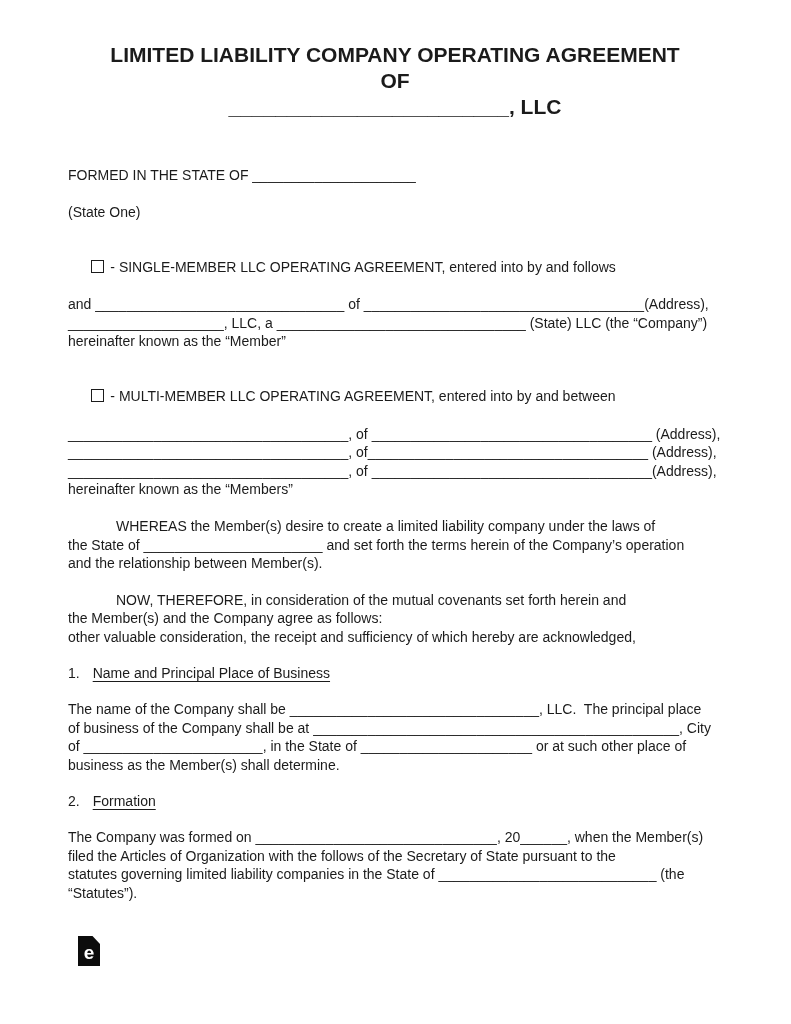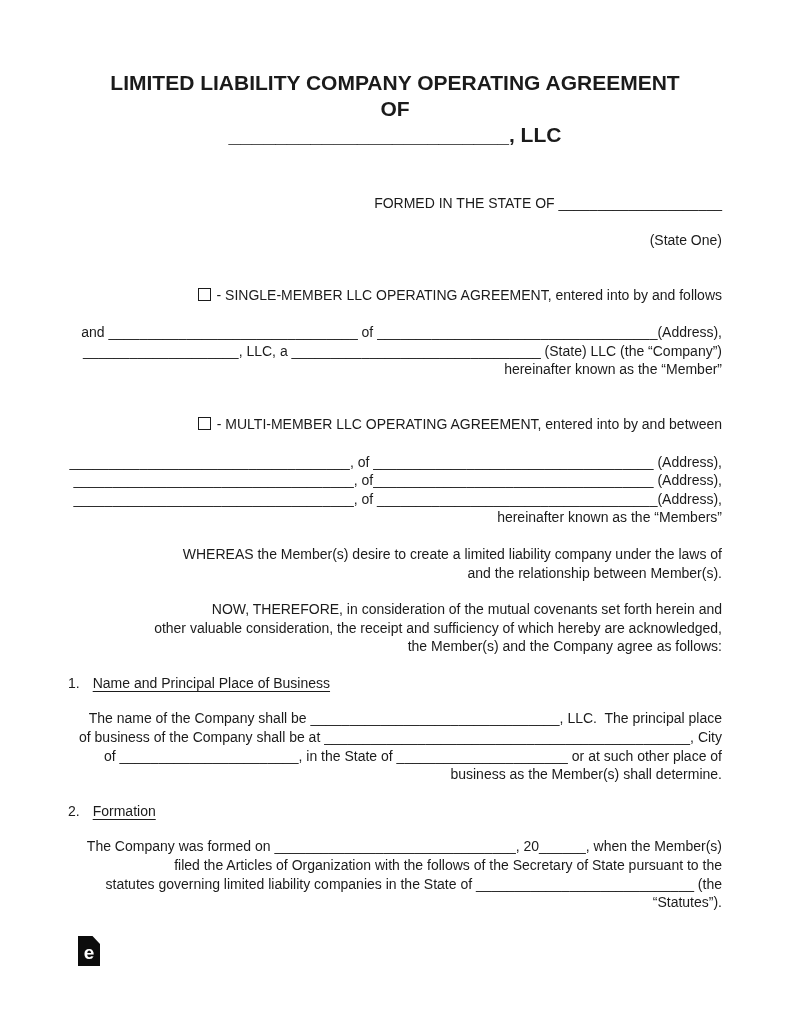--- a/index.html
+++ b/index.html
@@ -2,37 +2,37 @@
 <html><head>
 <meta charset="utf-8">
 <style>
   html, body { margin: 0; padding: 0; background: #ffffff; }
   .page {
     position: relative;
     width: 791px;
     height: 1024px;
     box-sizing: border-box;
     background: #ffffff;
-    padding: 70px 69px 0 68px;
+    padding: 42px 69px 0 68px;
     font-family: "Liberation Sans", sans-serif;
     font-size: 14px;
     line-height: 18.6px;
     color: #1b1b1b;
     overflow: hidden;
   }
   .title-block {
     text-align: center;
     font-weight: bold;
     font-size: 21px;
     line-height: 26px;
     margin-bottom: 46px;
   }
   .title-block .t-line { white-space: nowrap; }
   .p { margin: 0 0 18px 0; }
-  .line { white-space: pre-wrap; text-align: right; }
+  .line { white-space: pre-wrap; }
   .indent { padding-left: 48px; }
   .checkbox {
     display: inline-block;
     width: 11px;
     height: 11px;
     border: 1.3px solid #1b1b1b;
     margin-right: 6px;
     vertical-align: -1px;
     background: #ffffff;
   }
@@ -85,27 +85,28 @@
       <span class="checkbox"></span><span>- MULTI-MEMBER LLC OPERATING AGREEMENT, entered into by and between</span>
     </div>
     <div class="line">____________________________________, of ____________________________________ (Address),</div>
     <div class="line">____________________________________, of____________________________________ (Address),</div>
     <div class="line">____________________________________, of ____________________________________(Address),</div>
     <div class="line">hereinafter known as the “Members”</div>
   </div>
 
   <div class="p">
     <div class="line indent">WHEREAS the Member(s) desire to create a limited liability company under the laws of</div>
+    <div class="line">the State of _______________________ and set forth the terms herein of the Company’s operation</div>
     <div class="line">and the relationship between Member(s).</div>
   </div>
 
   <div class="p">
     <div class="line indent">NOW, THEREFORE, in consideration of the mutual covenants set forth herein and</div>
+    <div class="line">the Member(s) and the Company agree as follows:</div>
     <div class="line">other valuable consideration, the receipt and sufficiency of which hereby are acknowledged,</div>
-    <div class="line">the Member(s) and the Company agree as follows:</div>
   </div>
 
   <div class="section-heading first">
     <span class="section-num">1.</span><span class="heading-text">Name and Principal Place of Business</span>
   </div>
 
   <div class="p">
     <div class="line">The name of the Company shall be ________________________________, LLC.  The principal place</div>
     <div class="line">of business of the Company shall be at _______________________________________________, City</div>
     <div class="line">of _______________________, in the State of ______________________ or at such other place of</div>

